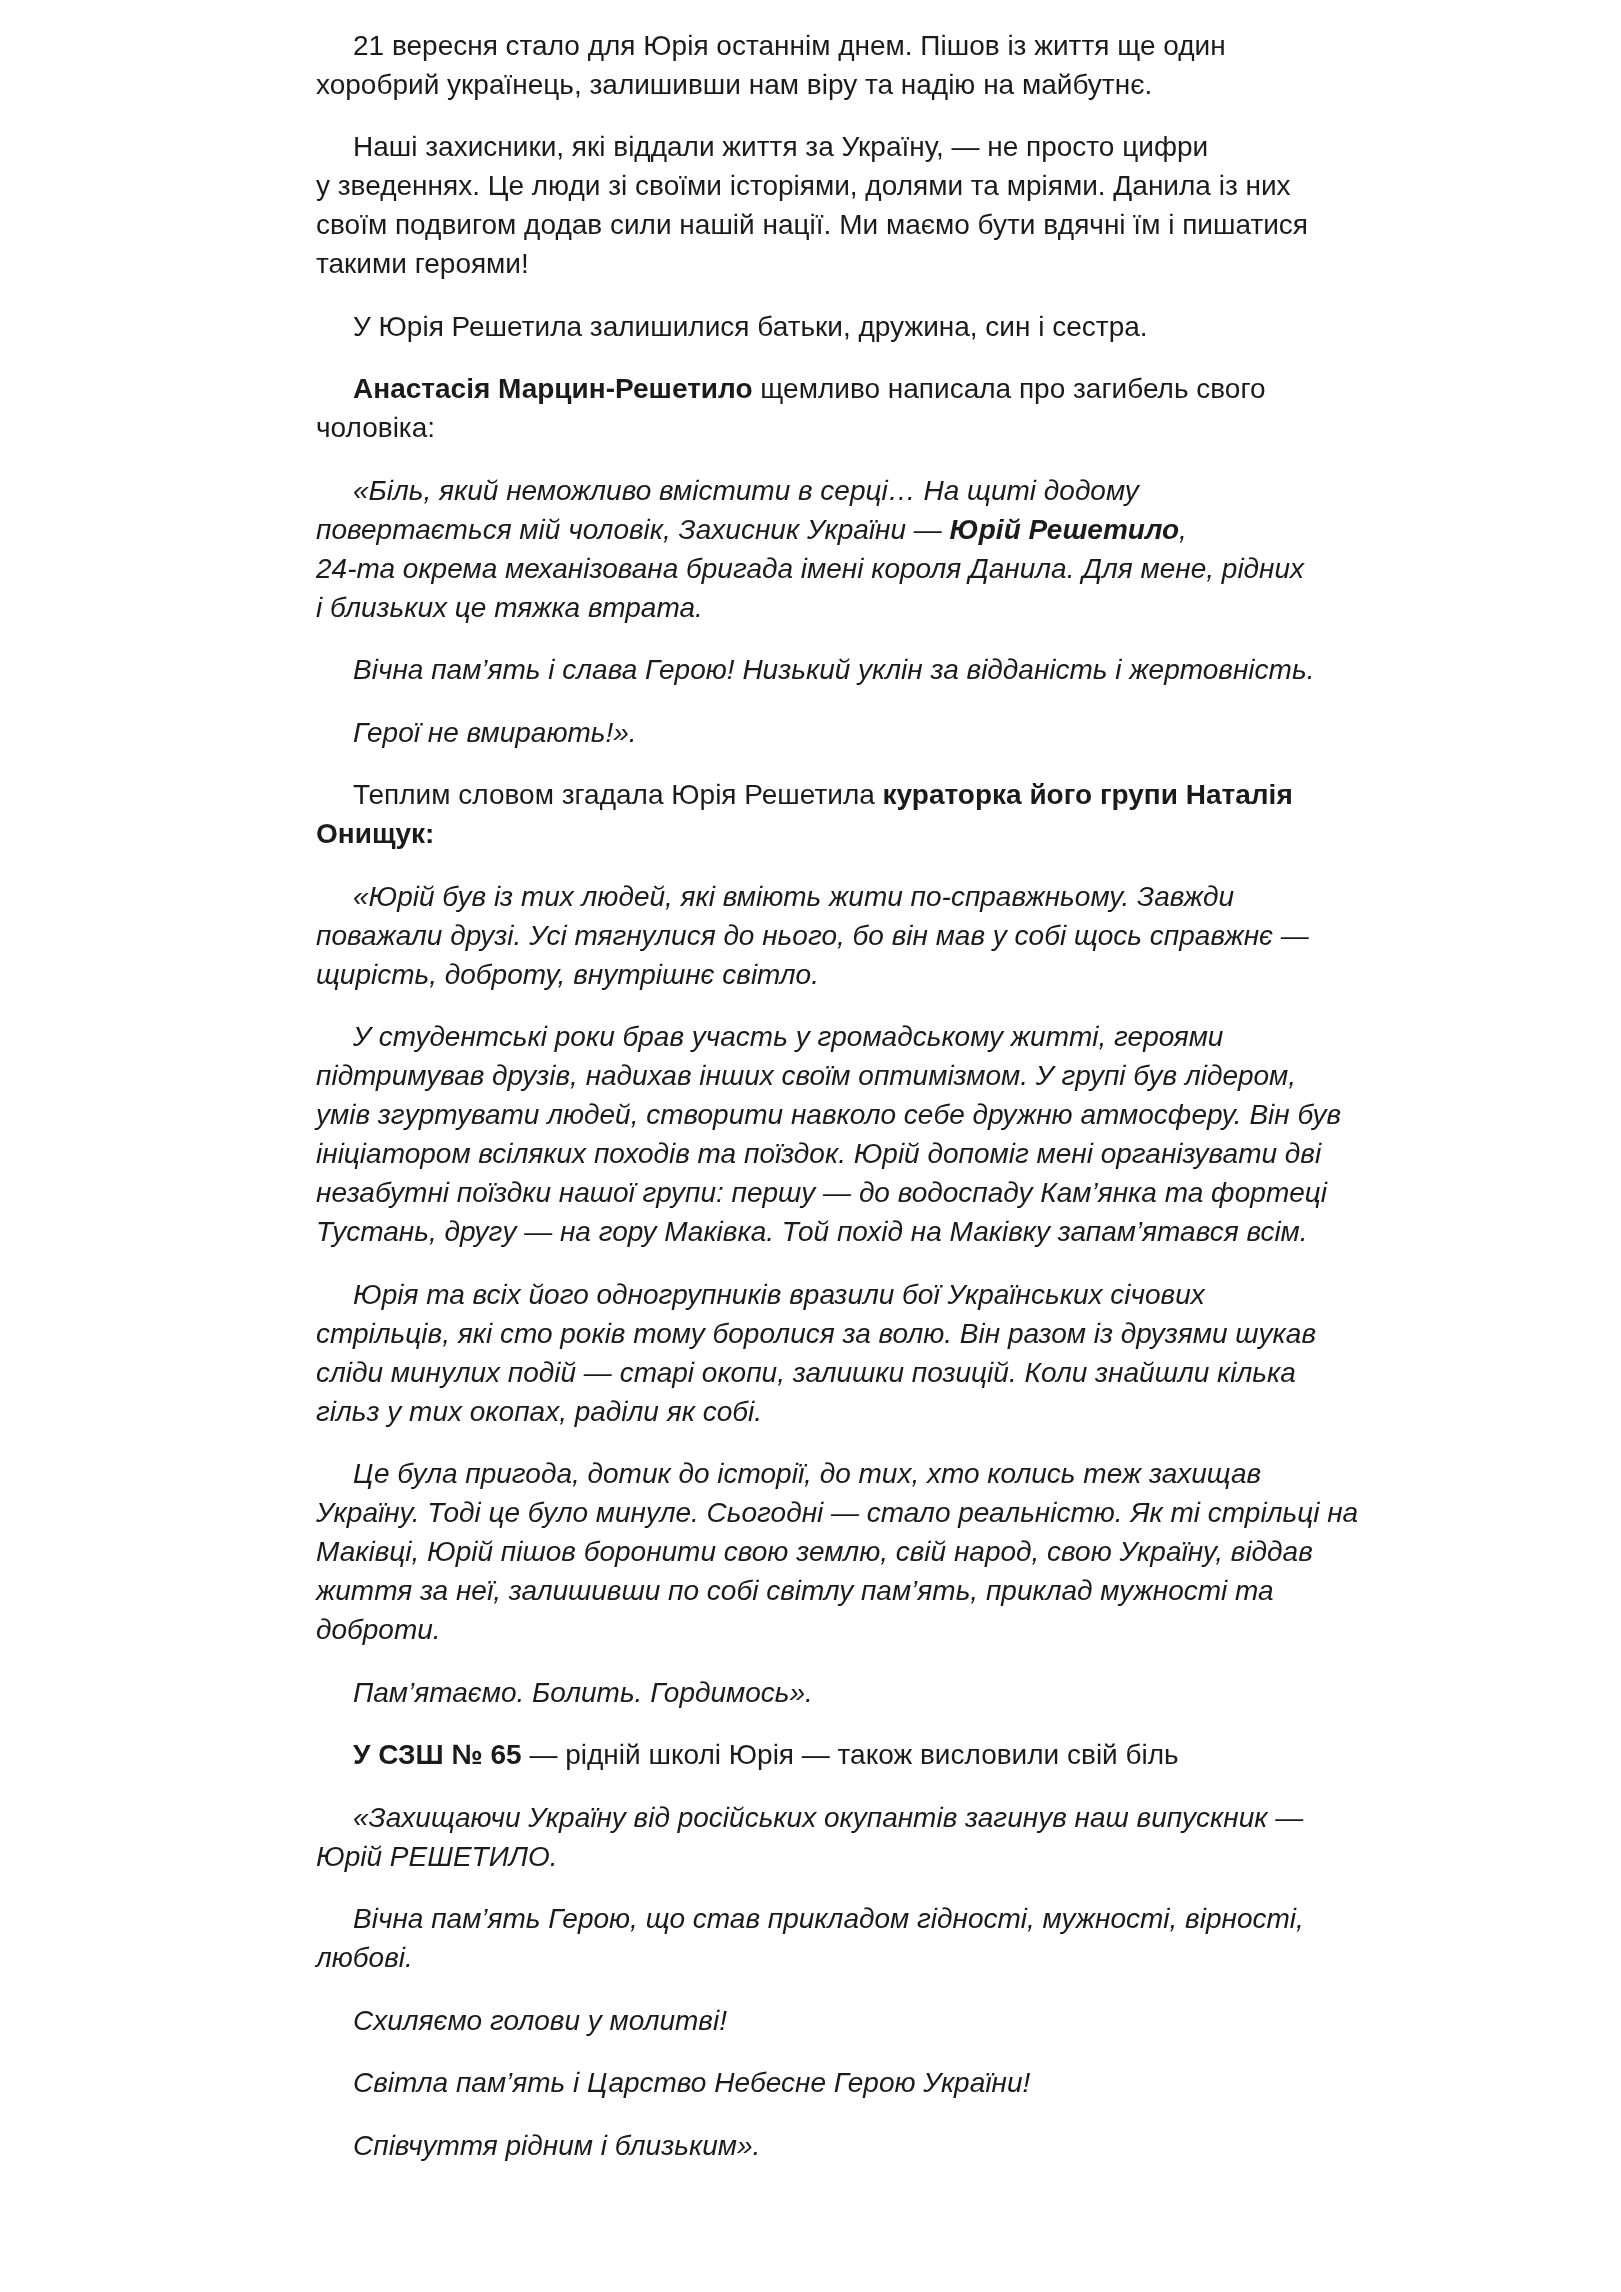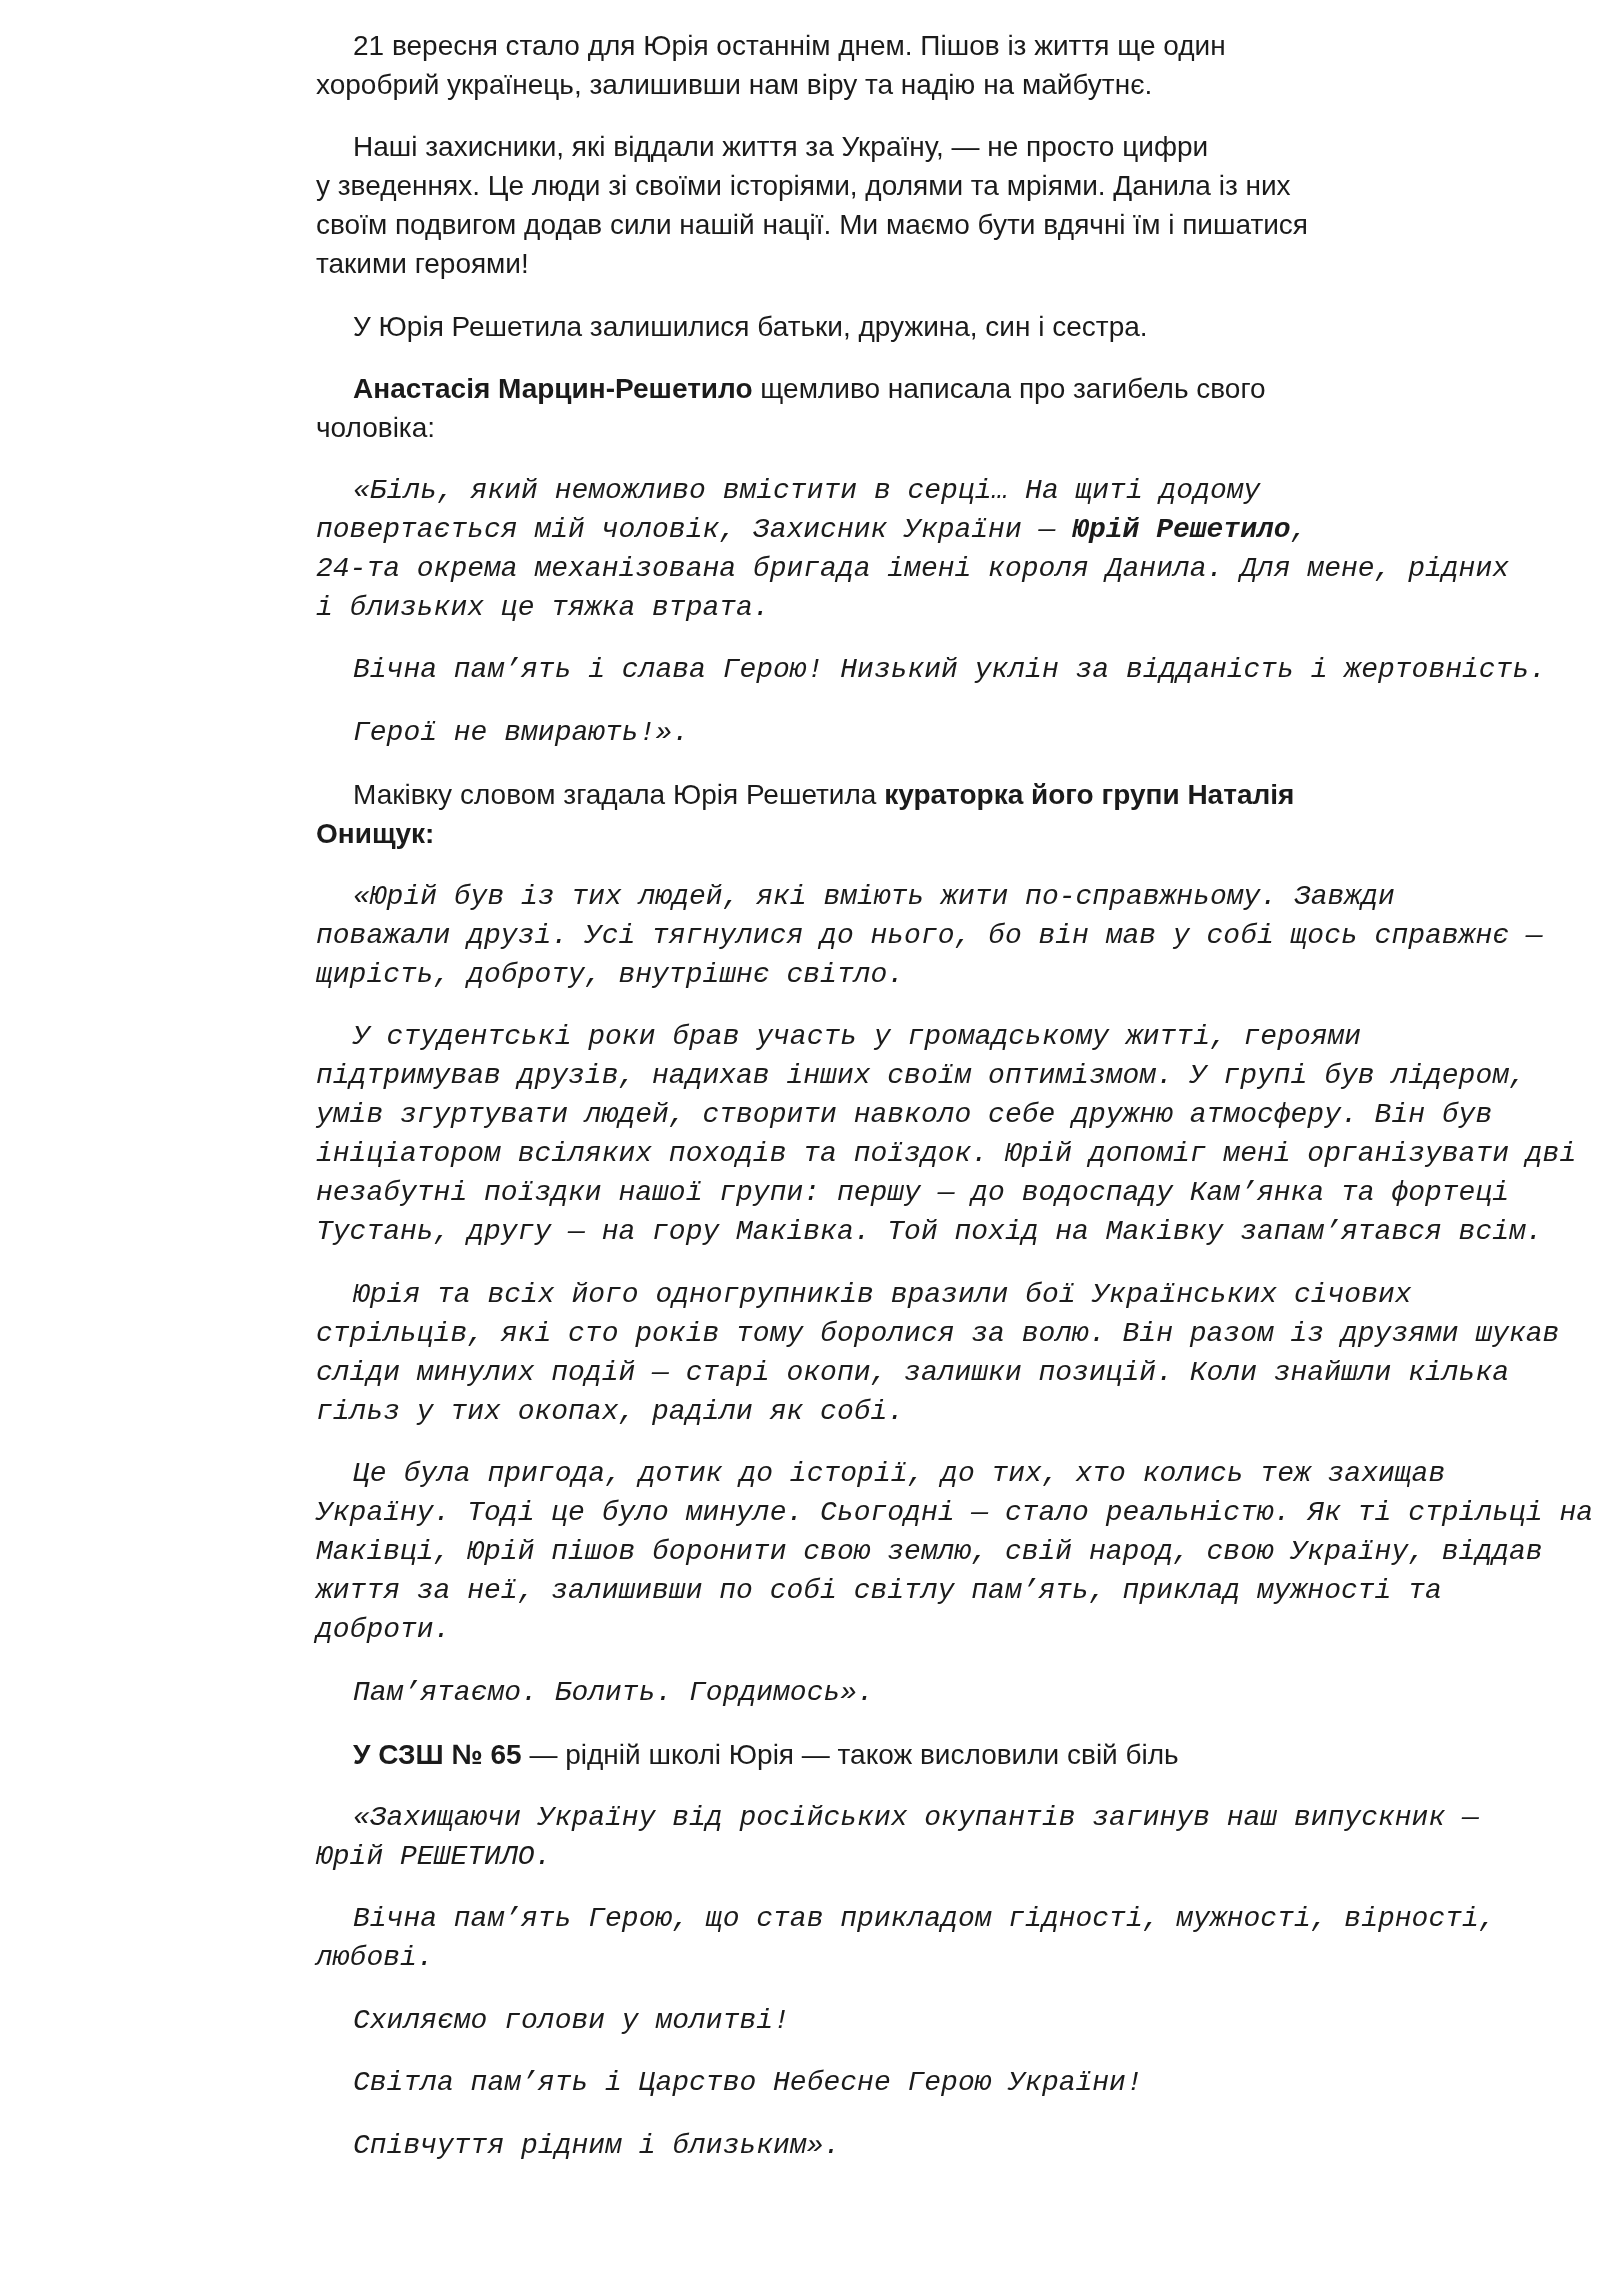--- a/index.html
+++ b/index.html
@@ -22,21 +22,21 @@
     background: #ffffff;
   }
   .para {
     margin: 0 0 23.5px 0;
     padding: 0;
     font-size: 28px;
     line-height: 39px;
     font-weight: 400;
     font-style: normal;
   }
-  .para.italic { font-style: italic; font-family: Liberation Mono, monospace; }
+  .para.italic { font-style: italic; }
   .line {
     display: block;
     white-space: pre;
   }
   .line.first { padding-left: 37px; }
   .run.bold { font-weight: 700; }
 </style>
 </head>
 <body style="background: rgb(255, 255, 255); color: rgb(27, 27, 27);">
 
@@ -65,21 +65,21 @@
         <span class="line"><span class="run">24-та окрема механізована бригада імені короля Данила. Для мене, рідних</span></span>
         <span class="line"><span class="run">і близьких це тяжка втрата.</span></span>
       </p>
       <p class="para italic">
         <span class="line first"><span class="run">Вічна пам’ять і слава Герою! Низький уклін за відданість і жертовність.</span></span>
       </p>
       <p class="para italic">
         <span class="line first"><span class="run">Герої не вмирають!».</span></span>
       </p>
       <p class="para normal">
-        <span class="line first"><span class="run">Маківку словом згадала Юрія Решетила </span><span class="run bold">кураторка його групи Наталія</span></span>
+        <span class="line first"><span class="run">Теплим словом згадала Юрія Решетила </span><span class="run bold">кураторка його групи Наталія</span></span>
         <span class="line"><span class="run bold">Онищук:</span></span>
       </p>
       <p class="para italic">
         <span class="line first"><span class="run">«Юрій був із тих людей, які вміють жити по-справжньому. Завжди</span></span>
         <span class="line"><span class="run">поважали друзі. Усі тягнулися до нього, бо він мав у собі щось справжнє —</span></span>
         <span class="line"><span class="run">щирість, доброту, внутрішнє світло.</span></span>
       </p>
       <p class="para italic">
         <span class="line first"><span class="run">У студентські роки брав участь у громадському житті, героями</span></span>
         <span class="line"><span class="run">підтримував друзів, надихав інших своїм оптимізмом. У групі був лідером,</span></span>

